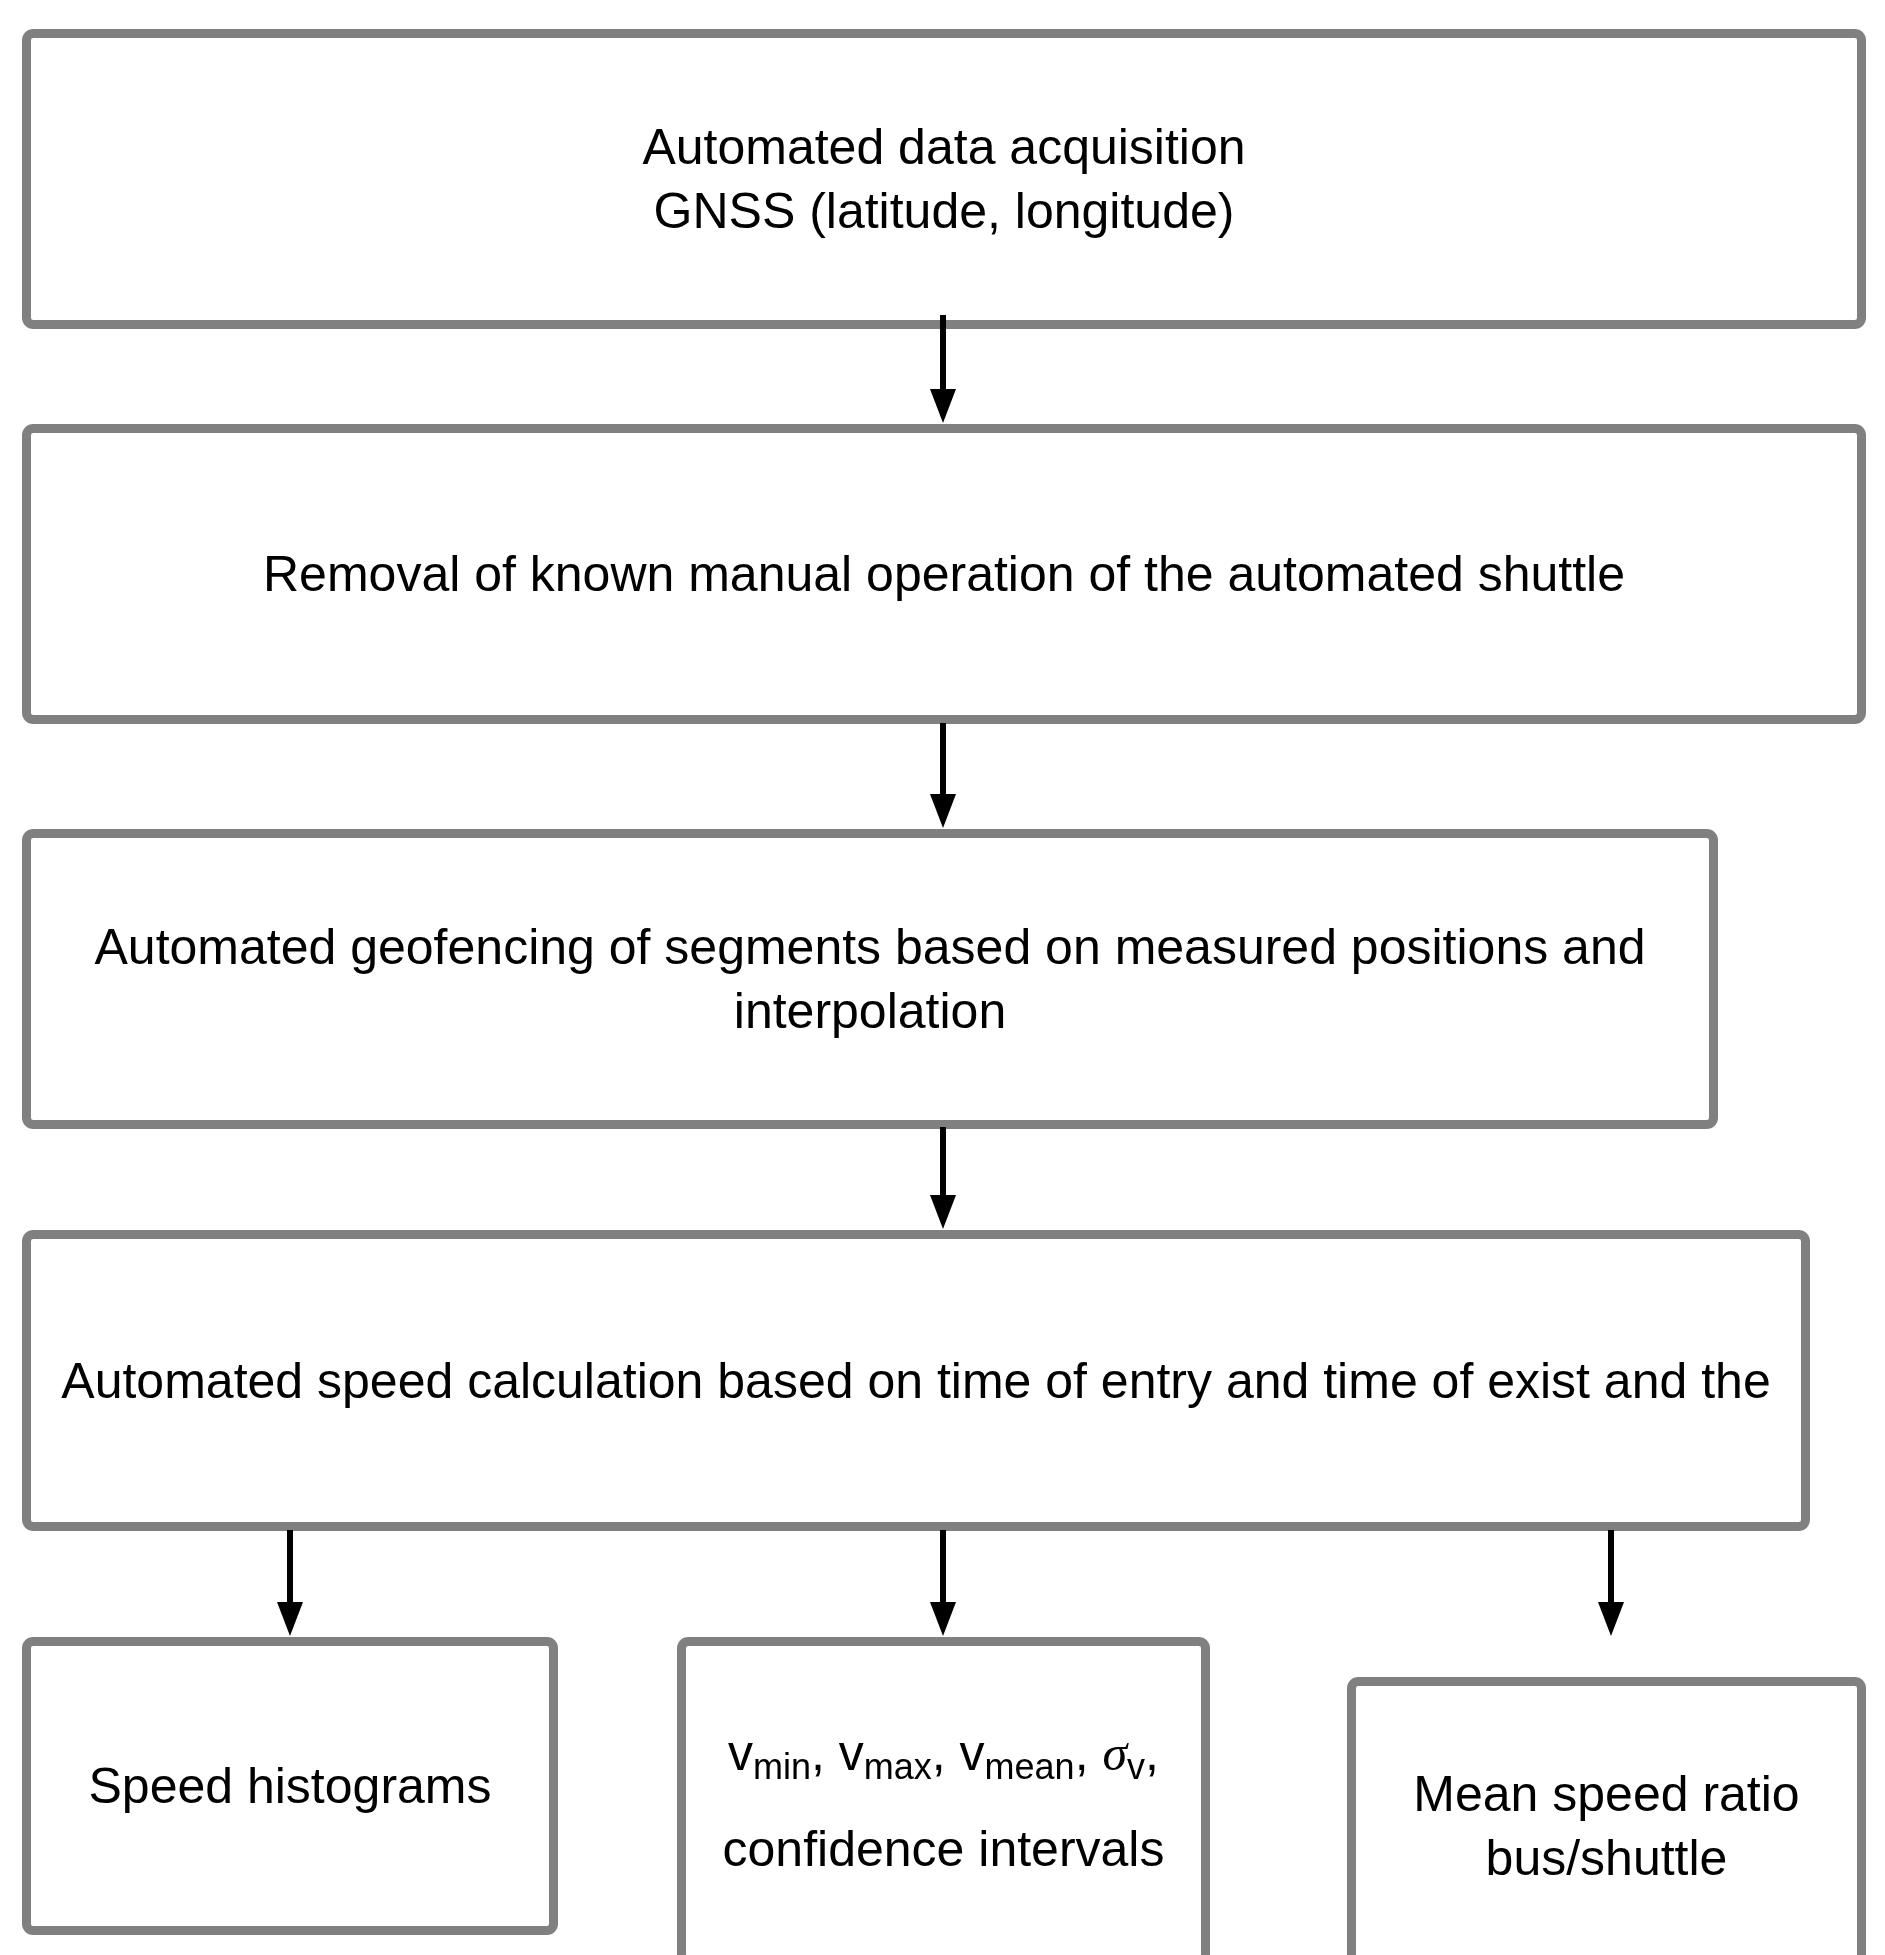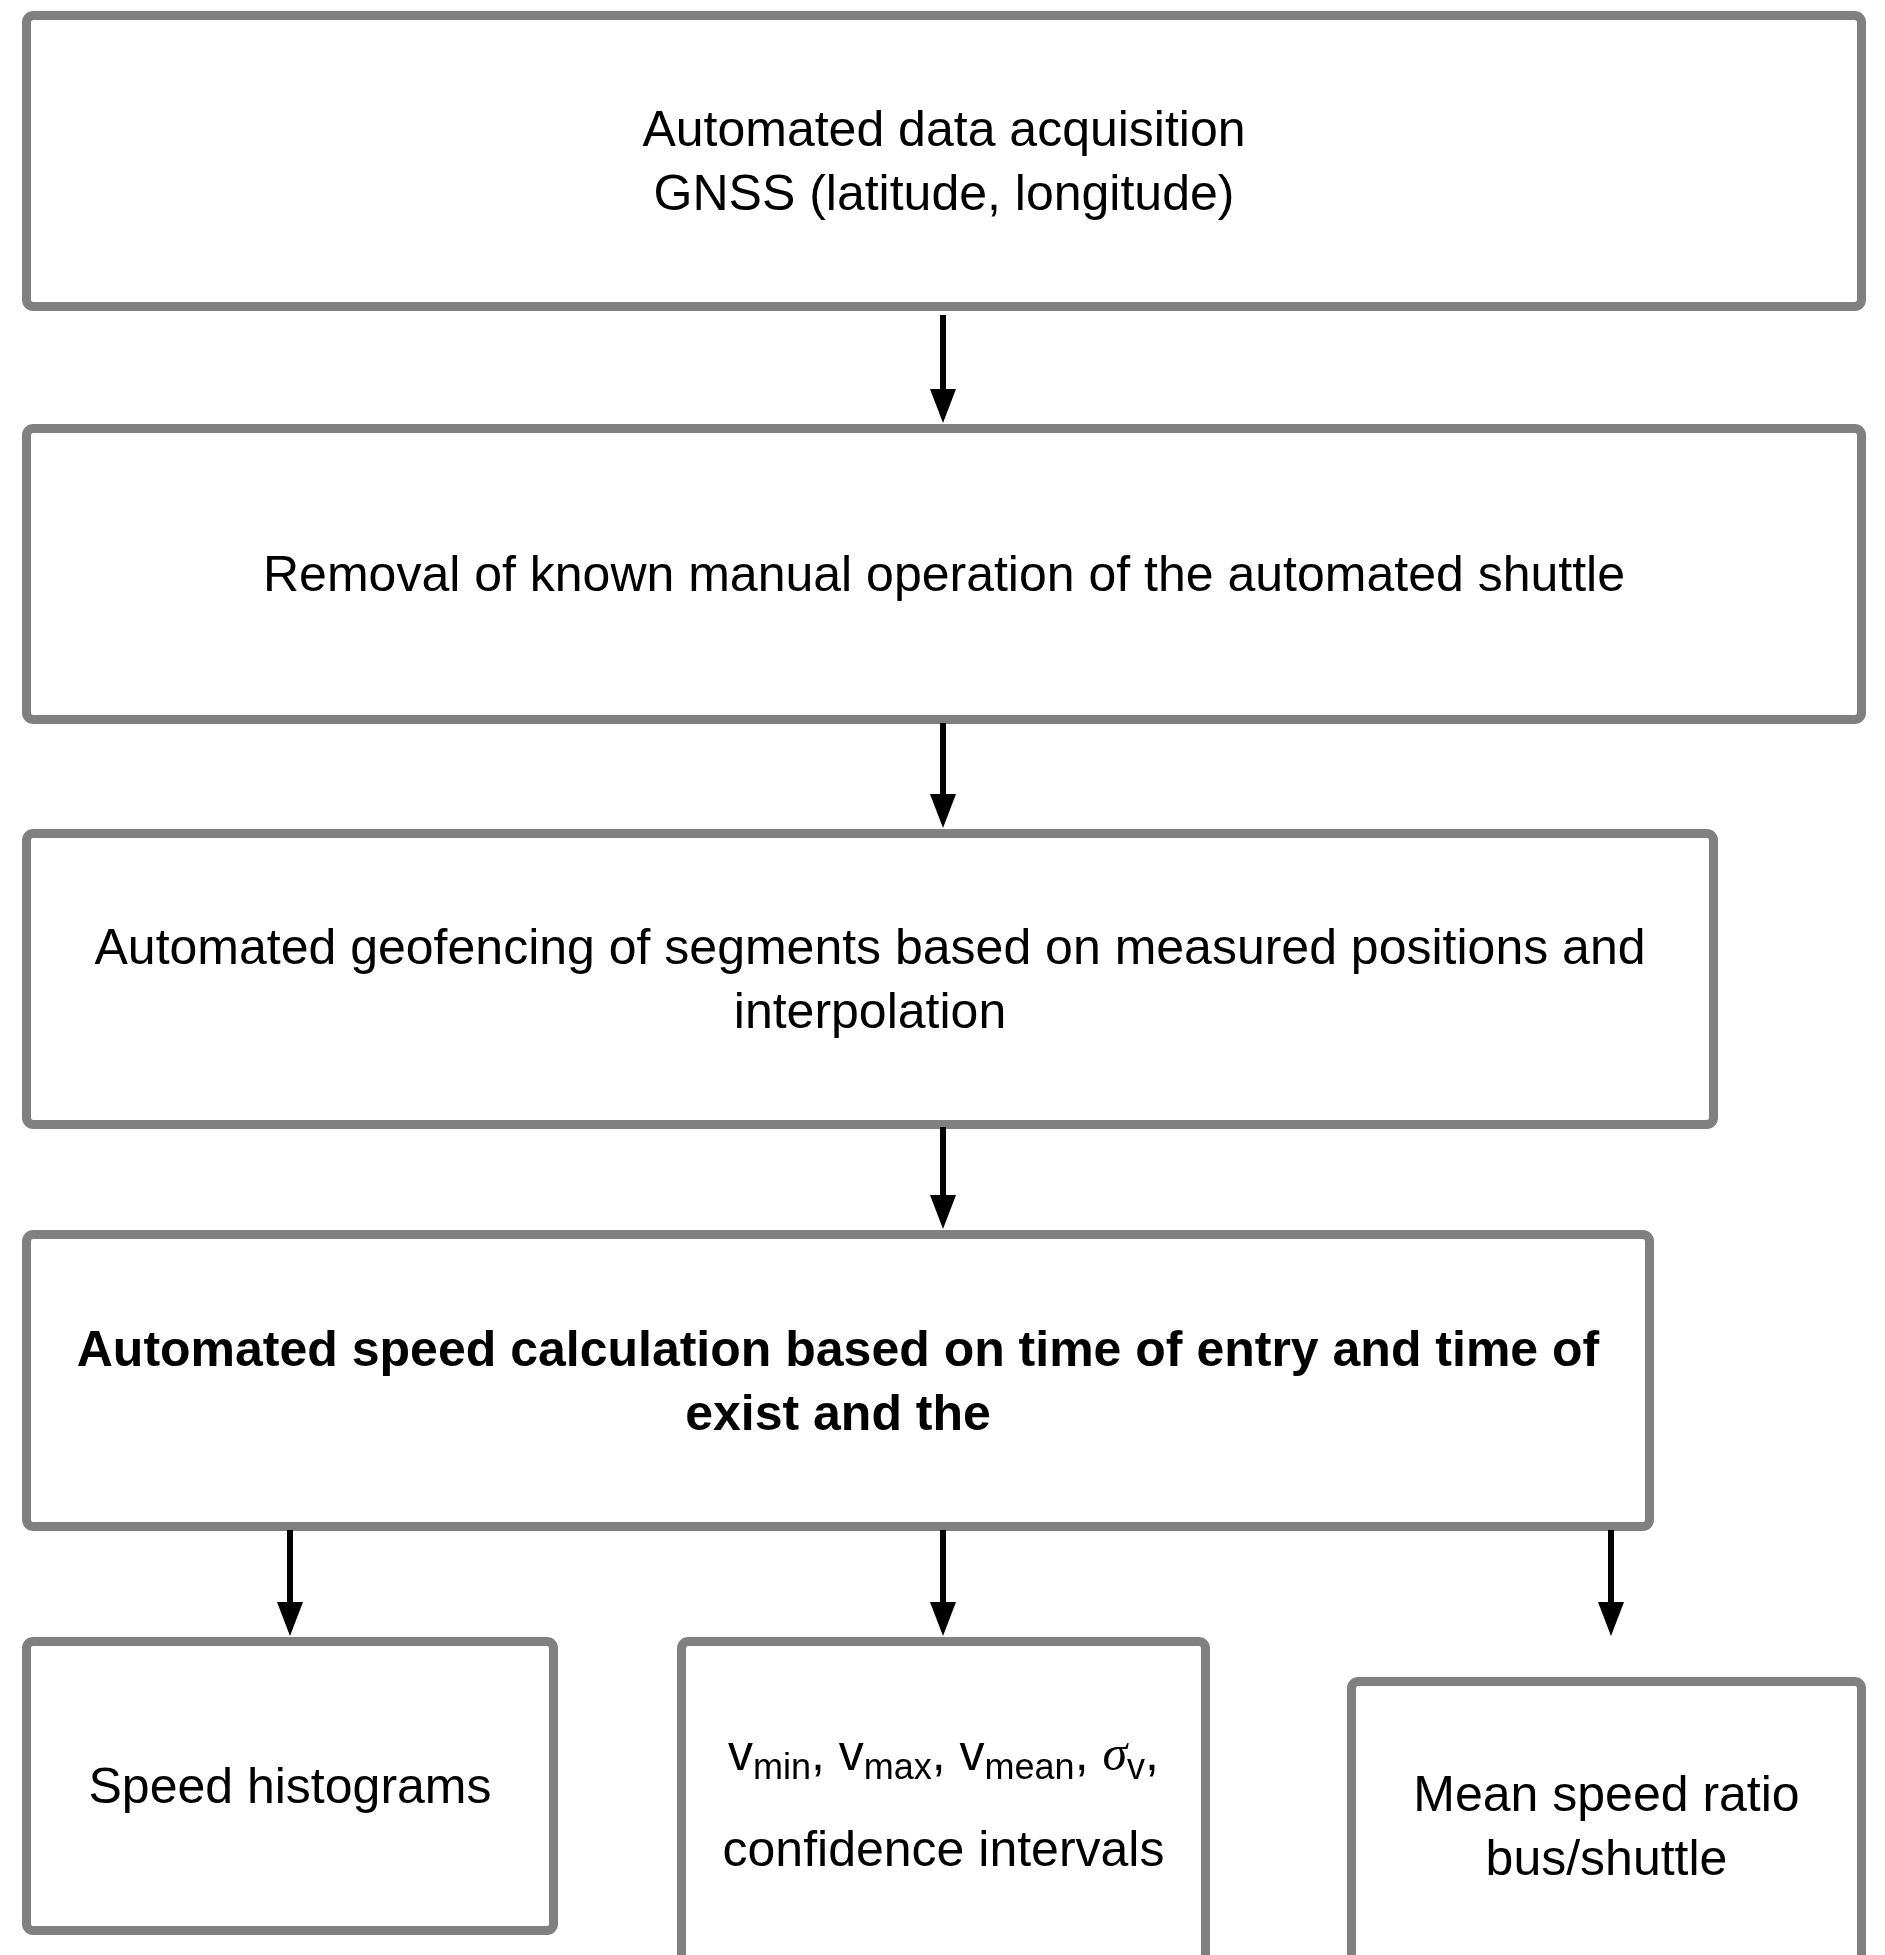--- a/index.html
+++ b/index.html
@@ -30,24 +30,24 @@
     align-items: center;
     justify-content: center;
     text-align: center;
   }
   .box-text {
     font-size: 50px;
     line-height: 64px;
     letter-spacing: 0px;
   }
   
-  #box-acquisition { left: 22px;  top: 11px;   width: 1844px; height: 300px; }
+  #box-acquisition { left: 22px;  top: 29px;   width: 1844px; height: 300px; }
   #box-removal     { left: 22px;  top: 424px;  width: 1844px; height: 300px; }
   #box-geofencing  { left: 22px;  top: 829px; width: 1696px; height: 300px; }
-  #box-speedcalc   { left: 22px;  top: 1230px; width: 1632px; height: 301px; font-weight: bold; }
+  #box-speedcalc   { left: 22px;  top: 1230px; width: 1788px; height: 301px; }
   
   #box-histograms  { left: 22px;   top: 1637px; width: 536px; height: 298px; border-radius: 11px; }
   #box-metrics     { left: 677px; top: 1637px; width: 533px; height: 328px; }
   #box-ratio       { left: 1347px; top: 1637px; width: 519px; height: 298px; margin-top: 40px; }
 
   
   .arrow {
     position: absolute;
     width: 27.6px;
     display: flex;

